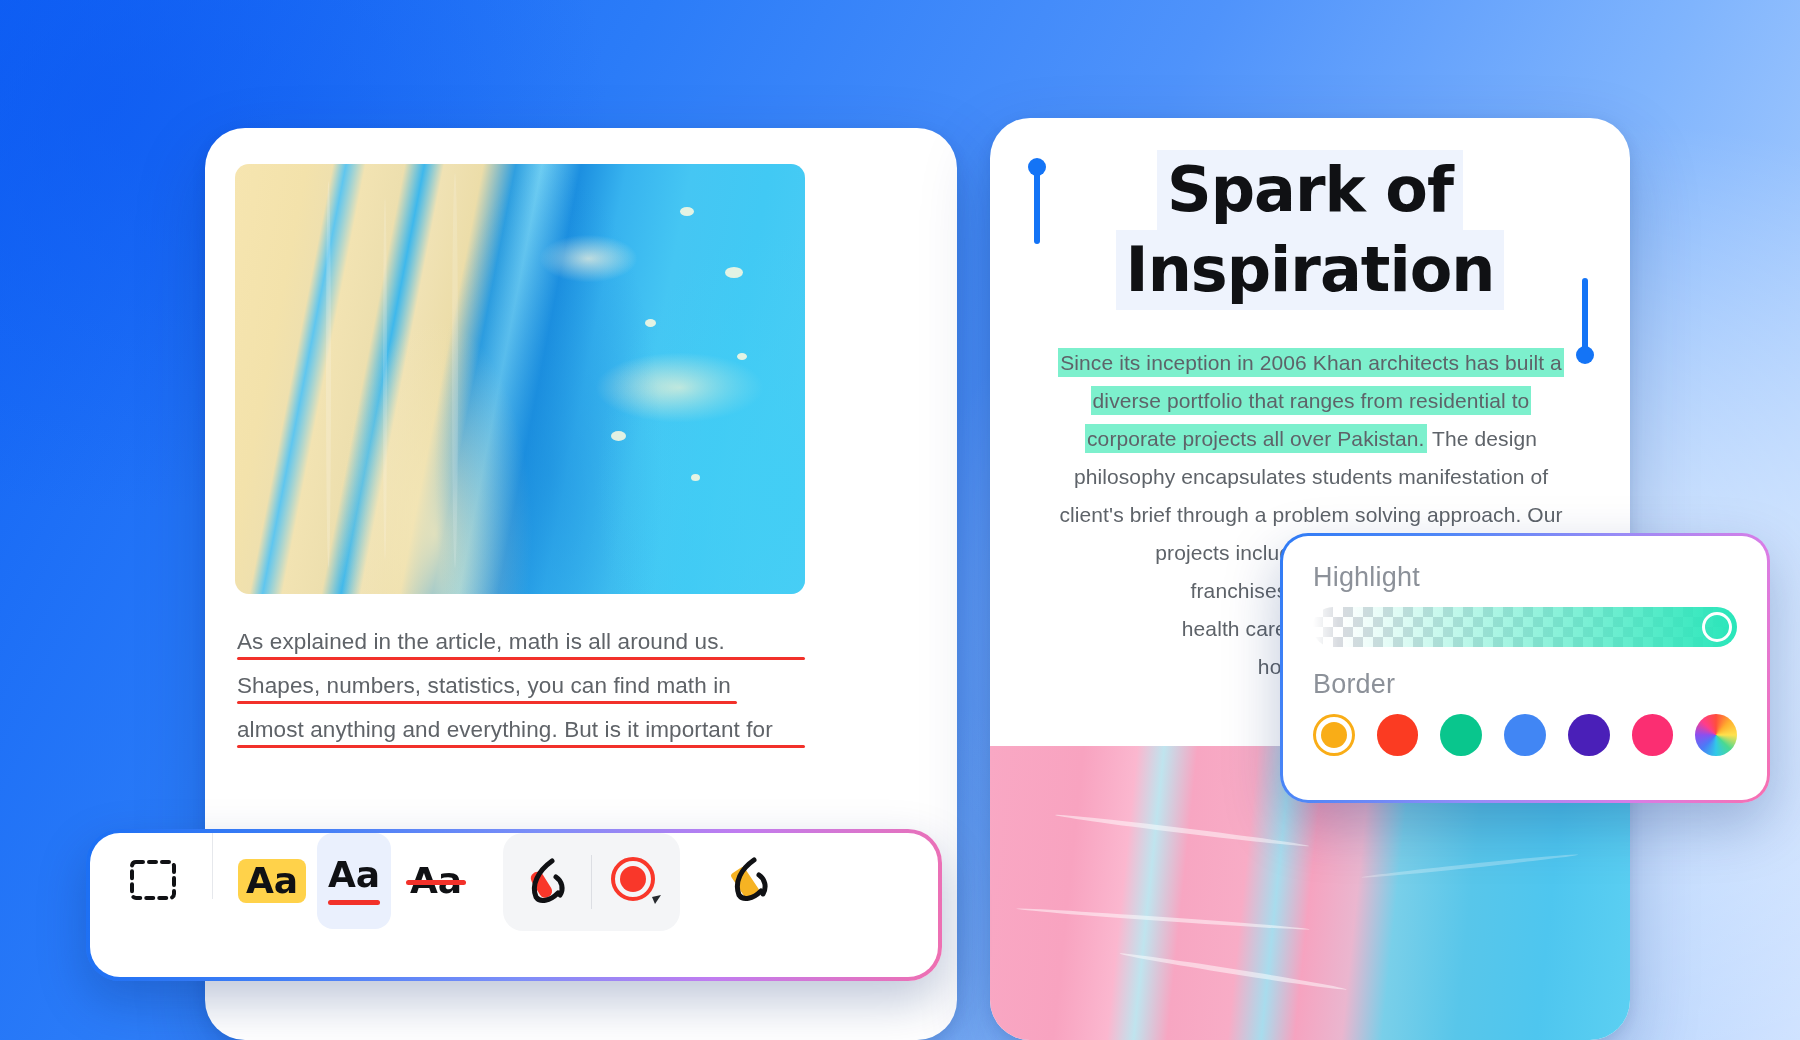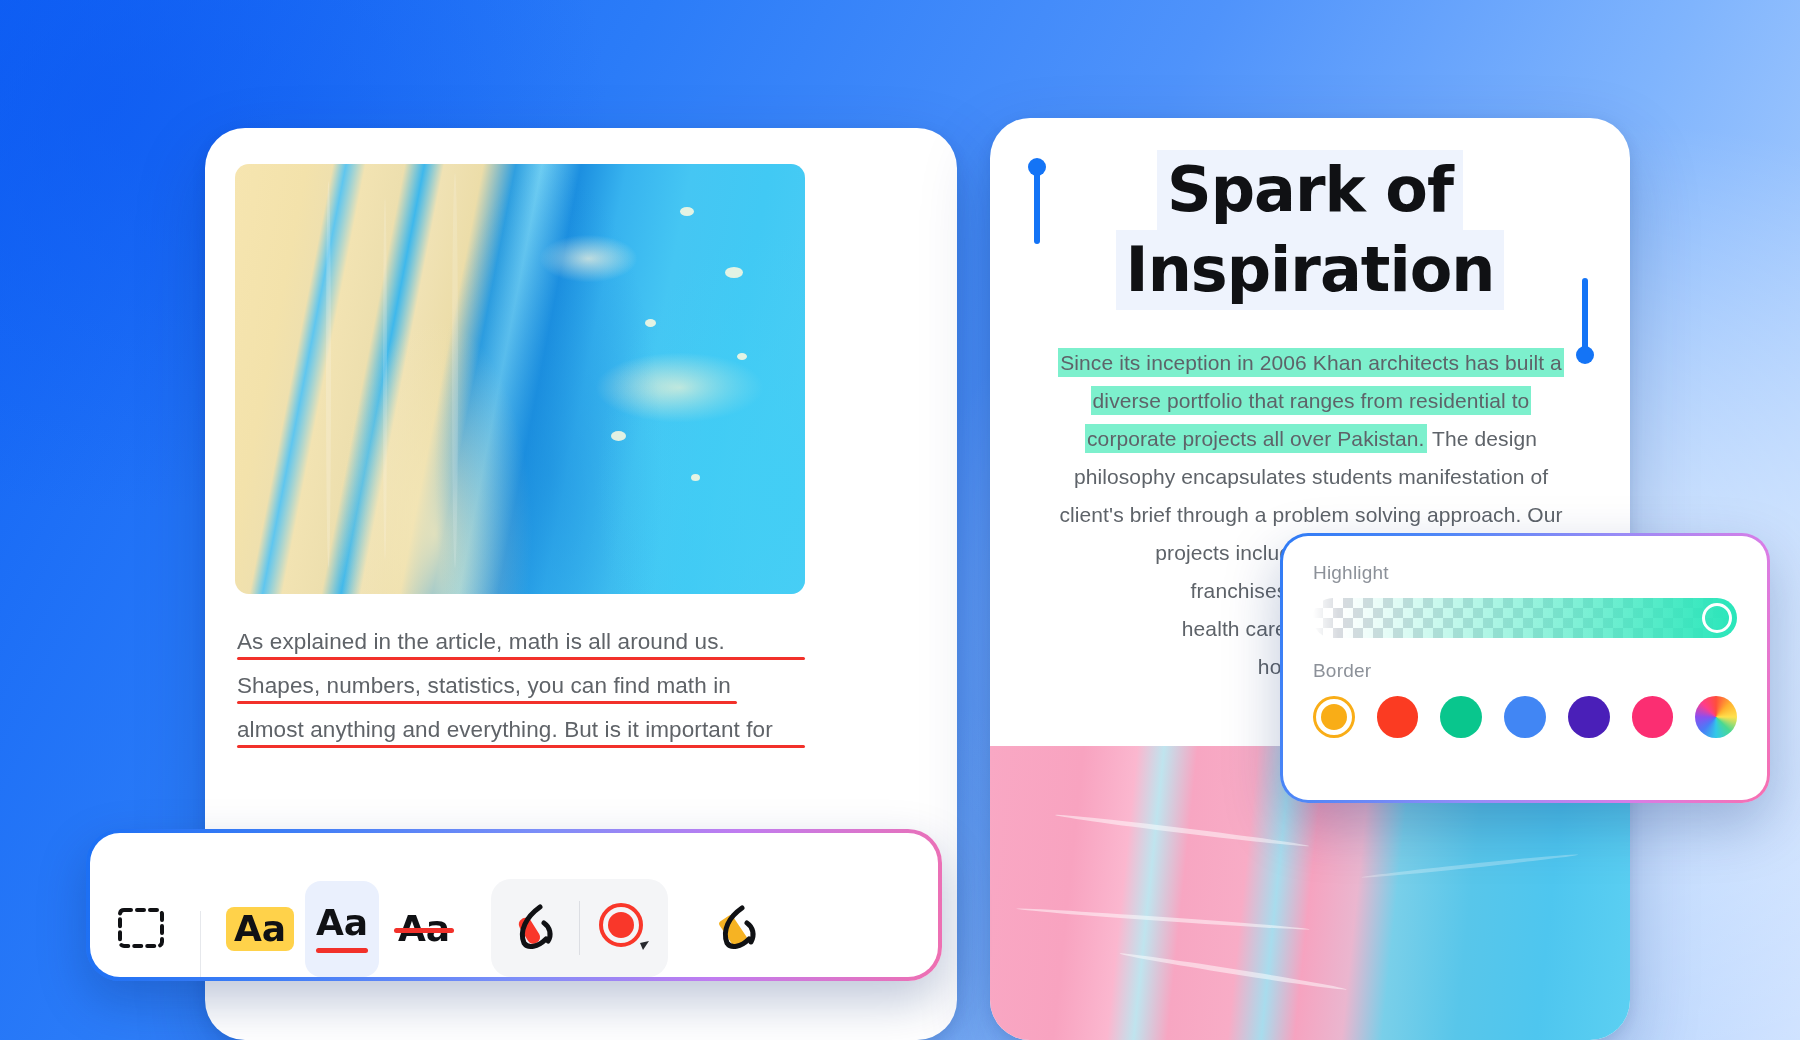--- a/index.html
+++ b/index.html
@@ -135,21 +135,21 @@
   
   .toolbar {
     position: absolute; left: 86px; top: 829px; width: 856px; height: 152px;
     border-radius: 34px; padding: 4px;
     background: linear-gradient(100deg, #1b6ff4 0%, #3f7ef6 24%, #7d8ef8 52%, #c07cf0 74%, #ef6fb0 100%);
     box-shadow: 0 20px 48px rgba(8,40,110,.26);
   }
   .toolbar-inner {
     width: 100%; height: 100%;
     background: #fff; border-radius: 30px;
-    display: flex; align-items: flex-end; padding: 0 14px; gap: 8px;
+    display: flex; align-items: flex-start; padding: 0 26px; gap: 8px;
   }
   .tb-btn {
     width: 74px; height: 96px; border-radius: 16px;
     display: flex; align-items: center; justify-content: center;
     background: transparent; border: none; cursor: pointer;
   }
   .tb-btn.active { background: #eaf0fd; }
   .tb-sep { width: 1px; height: 66px; background: #e6e8ec; margin: 0 14px; }
   .tb-group {
     display: flex; align-items: center;
@@ -185,21 +185,21 @@
     position: absolute; left: 1280px; top: 533px; width: 490px; height: 270px;
     border-radius: 28px; padding: 3px;
     background: linear-gradient(118deg, #2f7bf5 0%, #4f87f7 26%, #9a8bf6 54%, #d97de6 78%, #f96fae 100%);
     box-shadow: 0 22px 56px rgba(8,40,110,.26);
   }
   .popup-inner {
     width: 100%; height: 100%; background: #fff; border-radius: 25px;
     padding: 26px 30px;
   }
   .popup-label {
-    font-size: 19px; color: #8c9199; letter-spacing: .2px; margin-bottom: 14px;
+    font-size: 27px; color: #8c9199; letter-spacing: .2px; margin-bottom: 14px;
   }
   .slider {
     position: relative; height: 40px; border-radius: 20px; margin-bottom: 22px;
     overflow: hidden;
     background-image:
       linear-gradient(90deg, rgba(255,255,255,1) 0%, rgba(41,230,186,0) 6%, rgba(41,230,186,1) 100%),
       linear-gradient(45deg, #d8dbe0 25%, transparent 25%, transparent 75%, #d8dbe0 75%),
       linear-gradient(45deg, #d8dbe0 25%, transparent 25%, transparent 75%, #d8dbe0 75%);
     background-size: 100% 100%, 20px 20px, 20px 20px;
     background-position: 0 0, 0 0, 10px 10px;

